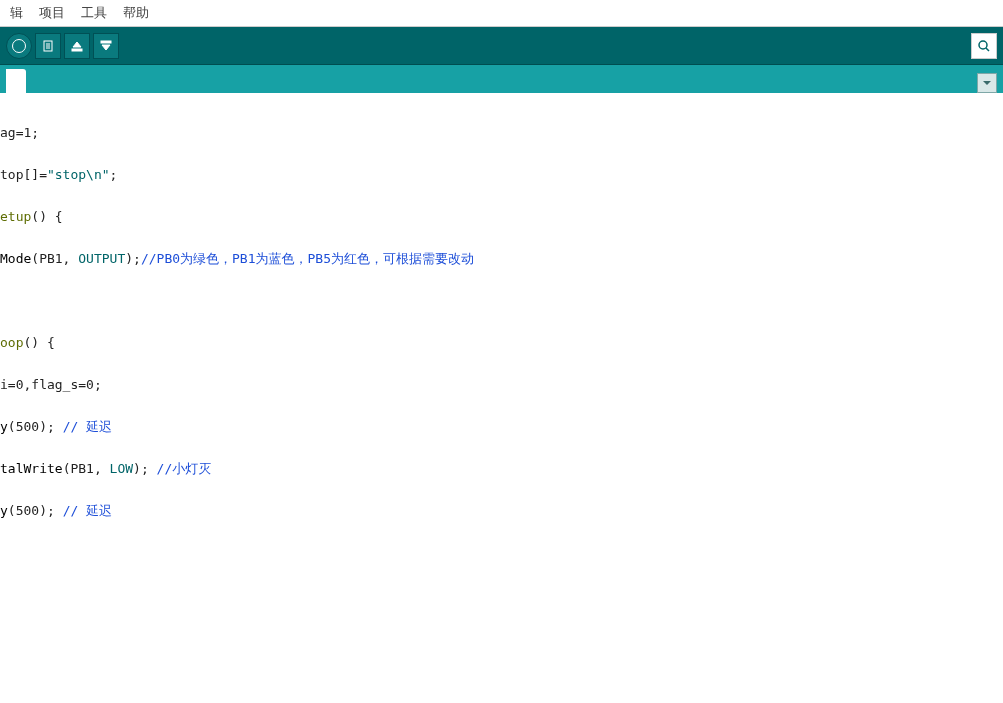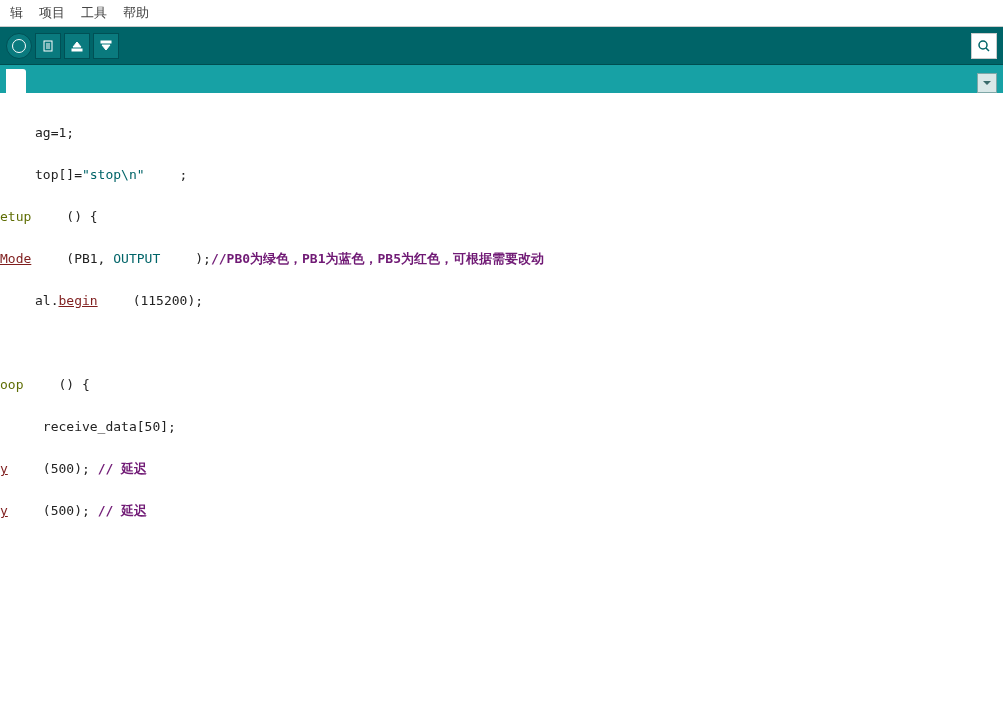--- a/index.html
+++ b/index.html
@@ -17,23 +17,23 @@
 
 .tabbar { background: #17a1a5; height: 28px; display: flex; align-items: flex-end; padding-left: 6px; position: relative; }
 .tab { background: #fff; height: 24px; min-width: 10px; display: flex; align-items: center; padding: 0 12px 0 8px; border-top-right-radius: 3px; }
 .tab-dropdown { position: absolute; right: 6px; width: 20px; height: 20px; background: #d9e8e8; border: 1px solid #7fa8a8; display: flex; align-items: center; justify-content: center; cursor: pointer; }
 
 .editor { background: #fff; padding: 8px 0 8px 0; font-family: Consolas, Monaco, monospace; font-size: 13px; line-height: 21px; white-space: pre; overflow: auto; height: calc(100vh - 90px); }
 .code-line { padding-left: 0; }
 
 
 .c-keyword { color: #5e6d03; }
-.c-func { color: #7f1d1d; text-decoration: underline; }
-.c-comment { color: #701a75; font-weight: bold; }
-.c-plain { color: #222; padding-left: 35px; }
+.c-func { color: #000000; }
+.c-comment { color: #1d4ed8; }
+.c-plain { color: #222; }
 .c-const { color: #006468; }
 </style>
 </head>
 <body>
 
 <div class="menubar">
   <span class="menu-item">辑</span>
   <span class="menu-item">项目</span>
   <span class="menu-item">工具</span>
   <span class="menu-item">帮助</span>
@@ -80,25 +80,25 @@
         <path d="M1 3 L5 7 L9 3 Z" fill="#3a6b6b"></path>
       </svg>
   </div>
 </div>
 
 <div class="editor">
 <div class="code-line"><span class="c-plain">ag=1;</span></div>
 <div class="code-line"><span class="c-plain">top[]=</span><span class="c-const">"stop\n"</span><span class="c-plain">;</span></div>
 <div class="code-line"><span class="c-keyword">etup</span><span class="c-plain">() {</span></div>
 <div class="code-line"><span class="c-func">Mode</span><span class="c-plain">(PB1, </span><span class="c-const">OUTPUT</span><span class="c-plain">);</span><span class="c-comment">//PB0为绿色，PB1为蓝色，PB5为红色，可根据需要改动</span></div>
-<div class="code-line"><span class="c-plain">al.</span><span class="c-func">begin</span><span class="c-plain">(115200);</span></div>
 <div class="code-line"><span class="c-plain"></span>&nbsp;</div>
 <div class="code-line"><span class="c-keyword">oop</span><span class="c-plain">() {</span></div>
-<div class="code-line"><span class="c-plain"> receive_data[50];</span></div>
+<div class="code-line"><span class="c-plain">i=0,flag_s=0;</span></div>
 <div class="code-line"><span class="c-func">y</span><span class="c-plain">(500); </span><span class="c-comment">// 延迟</span></div>
+<div class="code-line"><span class="c-func">talWrite</span><span class="c-plain">(PB1, </span><span class="c-const">LOW</span><span class="c-plain">); </span><span class="c-comment">//小灯灭</span></div>
 <div class="code-line"><span class="c-func">y</span><span class="c-plain">(500); </span><span class="c-comment">// 延迟</span></div>
 
 
 
 
 
 
 
 
 

